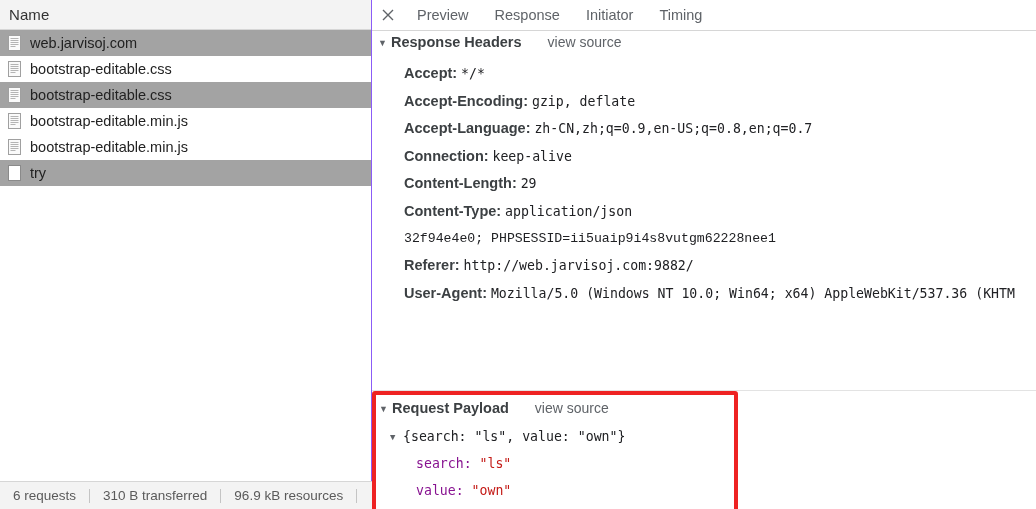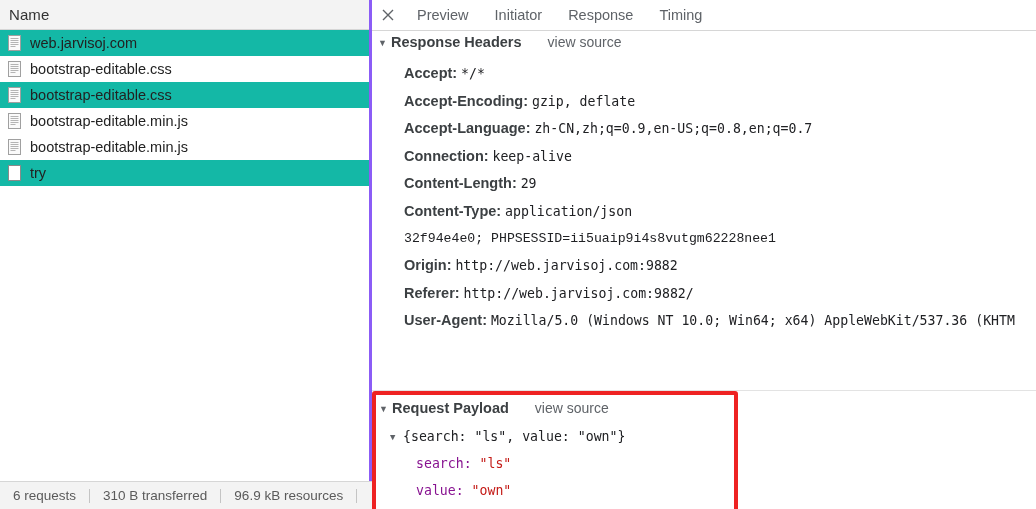--- a/index.html
+++ b/index.html
@@ -14,21 +14,21 @@
     width: 1036px; height: 509px;
     display: flex;
     flex-direction: row;
   }
 
   
   .left-panel {
     position: relative;
     width: 372px;
     height: 509px;
-    border-right: 3px solid #8b5cf6;
+    border-right: 1px solid #8b5cf6;
     background: #ffffff;
     display: flex;
     flex-direction: column;
   }
   .list-header {
     height: 30px;
     background: #f3f3f3;
     border-bottom: 1px solid #d6d6d6;
     display: flex;
     align-items: center;
@@ -46,21 +46,21 @@
   }
   .request-row {
     height: 26px;
     display: flex;
     align-items: center;
     padding-left: 8px;
     font-size: 14.5px;
     color: #222222;
     white-space: nowrap;
   }
-  .request-row.odd  { background: #14b8a6; }
+  .request-row.odd  { background: #a3a3a3; }
   .request-row.even { background: #ffffff; }
 
   .file-icon {
     width: 13px; height: 16px;
     flex: none;
     margin-right: 9px;
     position: relative;
     display: inline-block;
   }
   .file-icon svg { display: block; }
@@ -339,24 +339,24 @@
     <div class="tab-bar">
       <div class="close-btn">
         <svg width="12" height="12" viewBox="0 0 12 12">
           <path d="M1 1 L11 11 M11 1 L1 11" stroke="#5f6368" stroke-width="1.4" fill="none"></path>
         </svg>
       </div>
       <div class="tab">
         <span>Preview</span>
       </div>
       <div class="tab">
+        <span>Response</span>
+      </div>
+      <div class="tab">
         <span>Initiator</span>
-      </div>
-      <div class="tab">
-        <span>Response</span>
       </div>
       <div class="tab">
         <span>Timing</span>
       </div>
     </div>
 
     <div class="section">
       <div class="section-title-row">
         <span class="twisty">▼</span>
         <span class="section-title">Response Headers</span>
@@ -382,24 +382,20 @@
         </div>
         <div class="header-row">
           <span class="header-name">Content-Length:</span>
           <span class="header-value">29</span>
         </div>
         <div class="header-row">
           <span class="header-name">Content-Type:</span>
           <span class="header-value">application/json</span>
         </div>
         <div class="header-cont">32f94e4e0; PHPSESSID=ii5uaip9i4s8vutgm62228nee1</div>
-        <div class="header-row">
-          <span class="header-name">Origin:</span>
-          <span class="header-value">http://web.jarvisoj.com:9882</span>
-        </div>
         <div class="header-row">
           <span class="header-name">Referer:</span>
           <span class="header-value">http://web.jarvisoj.com:9882/</span>
         </div>
         <div class="header-row">
           <span class="header-name">User-Agent:</span>
           <span class="header-value">Mozilla/5.0 (Windows NT 10.0; Win64; x64) AppleWebKit/537.36 (KHTM</span>
         </div>
       </div>
     </div>

